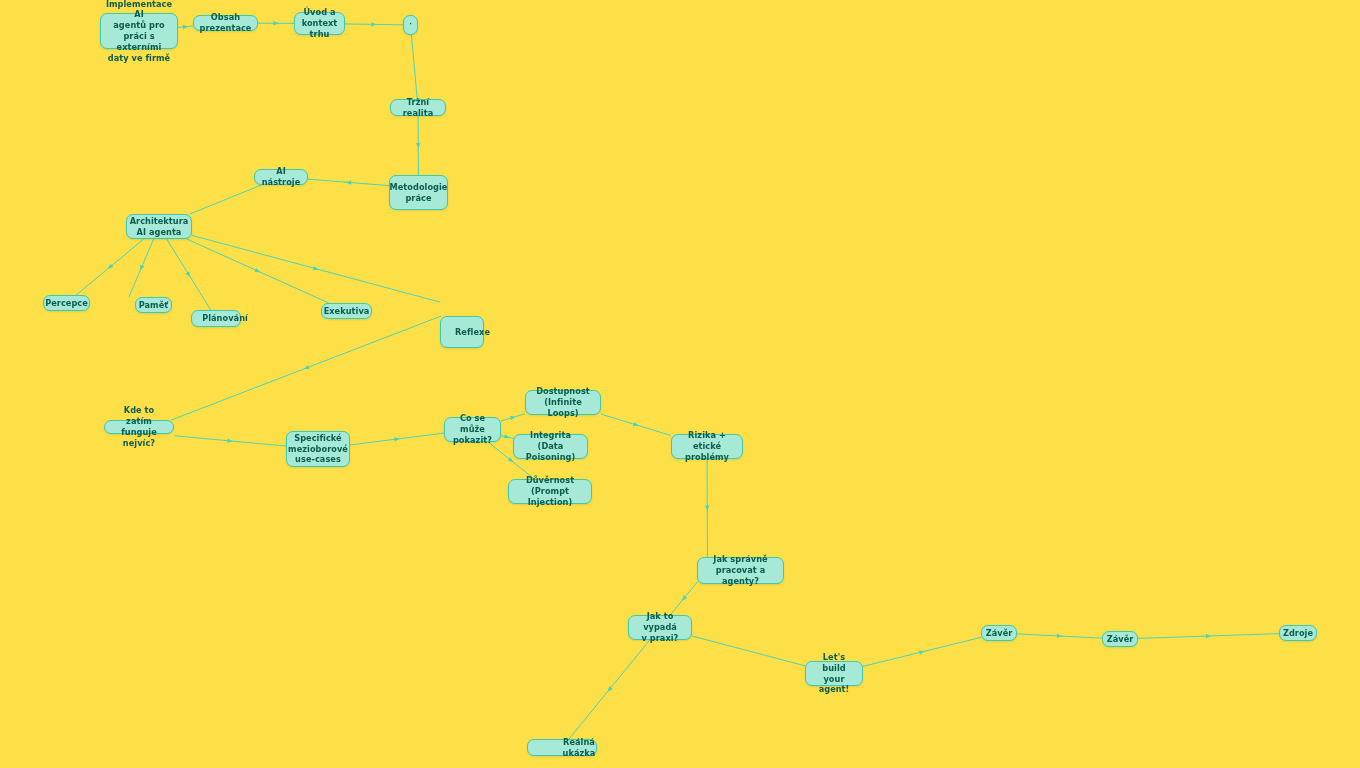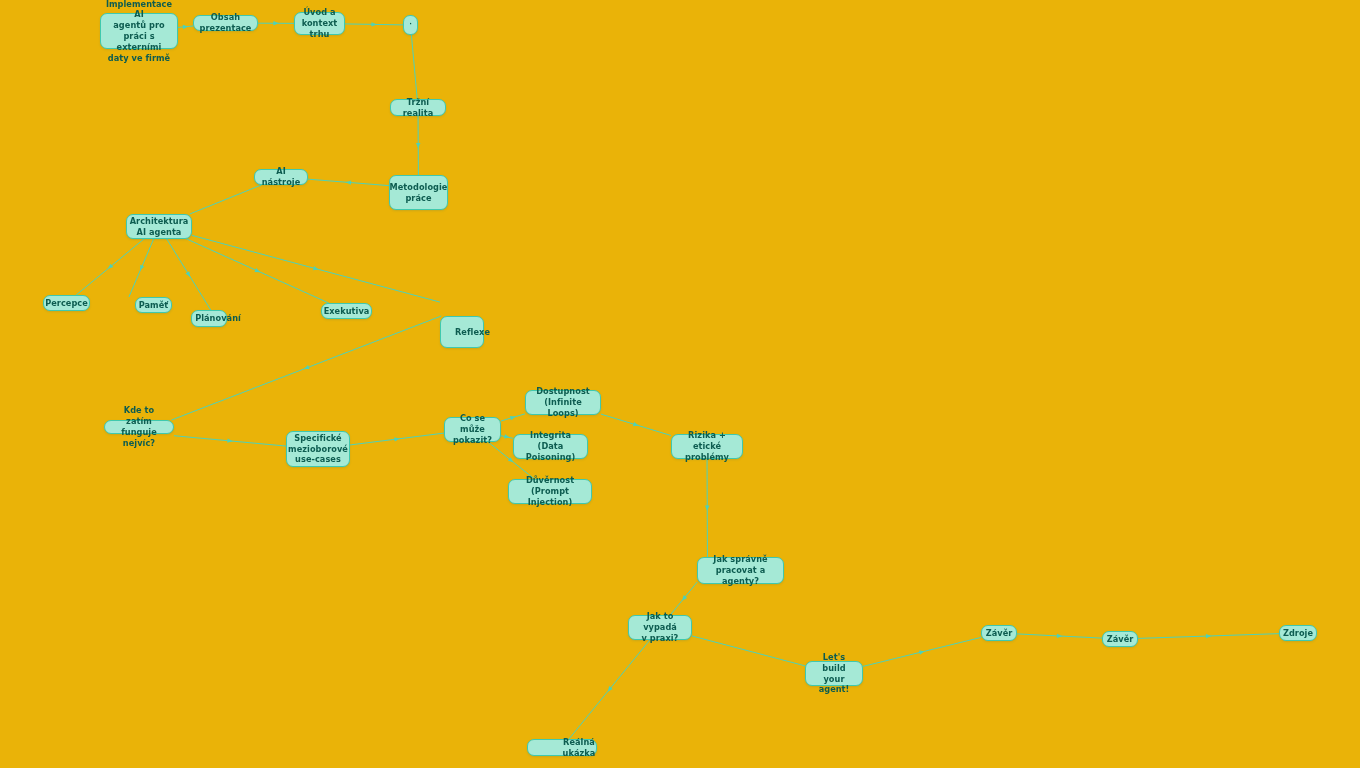--- a/index.html
+++ b/index.html
@@ -11,21 +11,21 @@
   body {
     font-family: "DejaVu Sans", sans-serif;
     width: 1360px;
     height: 768px;
     overflow: hidden;
   }
   #canvas {
     position: relative;
     width: 1360px;
     height: 768px;
-    background: #eab308;
+    background: #fde047;
   }
   #edge-layer {
     position: absolute;
     left: 0;
     top: 0;
     width: 1360px;
     height: 768px;
     pointer-events: none;
   }
   .node {
@@ -117,21 +117,21 @@
 kontext trhu</div>
     <div class="node tiny" style="left: 403px; top: 15px; width: 15px; height: 20px;">·</div>
     <div class="node" style="left: 390px; top: 99px; width: 56px; height: 17px;">Tržní realita</div>
     <div class="node" style="left: 389px; top: 175px; width: 59px; height: 35px;">Metodologie
 práce</div>
     <div class="node" style="left: 254px; top: 169px; width: 54px; height: 16px;">AI nástroje</div>
     <div class="node" style="left: 126px; top: 214px; width: 66px; height: 25px;">Architektura
 AI agenta</div>
     <div class="node" style="left: 43px; top: 295px; width: 47px; height: 16px;">Percepce</div>
     <div class="node" style="left: 107px; top: 297px; width: 37px; height: 16px; margin-left: 28px;">Paměť</div>
-    <div class="node" style="left: 191px; top: 310px; width: 36px; height: 17px; padding-left: 24px;">Plánování</div>
+    <div class="node" style="left: 191px; top: 310px; width: 50px; height: 17px; padding-left: 24px;">Plánování</div>
     <div class="node" style="left: 321px; top: 303px; width: 51px; height: 16px;">Exekutiva</div>
     <div class="node" style="left: 440px; top: 316px; width: 44px; height: 32px; padding-left: 27px;">Reflexe</div>
     <div class="node" style="left: 104px; top: 420px; width: 70px; height: 14px; text-align: center;">Kde to zatím
 funguje nejvíc?</div>
     <div class="node" style="left: 286px; top: 431px; width: 64px; height: 36px;">Specifické
 mezioborové
 use-cases</div>
     <div class="node" style="left: 444px; top: 417px; width: 57px; height: 25px;">Co se může
 pokazit?</div>
     <div class="node" style="left: 525px; top: 390px; width: 76px; height: 25px;">Dostupnost

